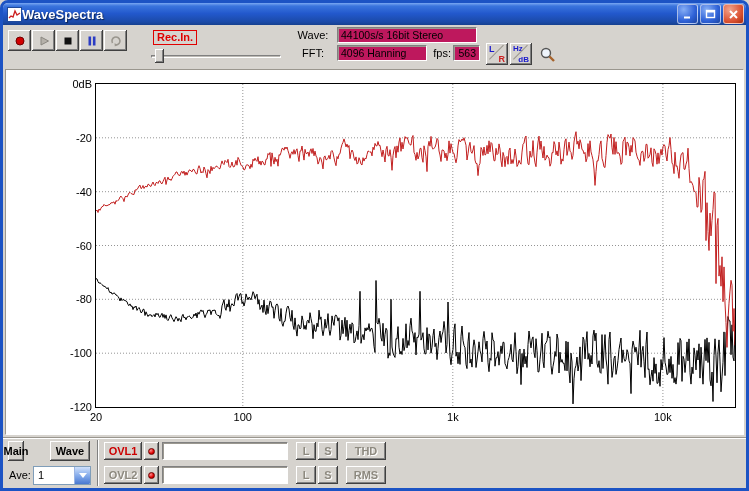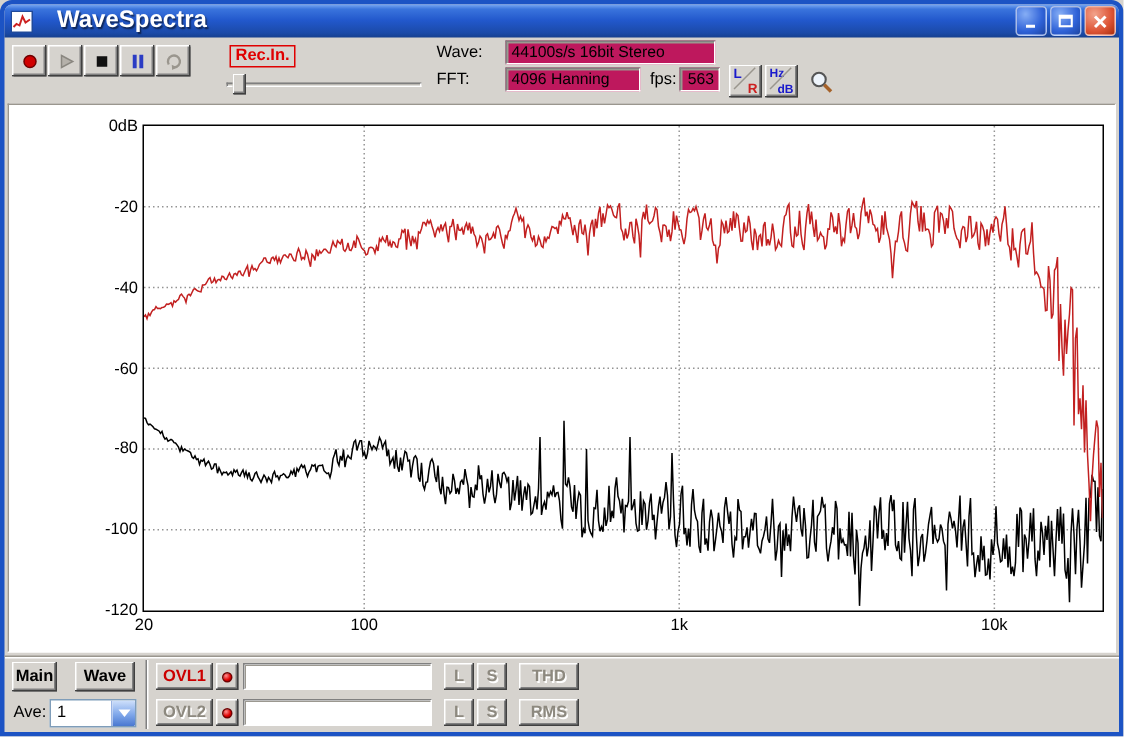--- a/index.html
+++ b/index.html
@@ -3,34 +3,34 @@
 <meta charset="utf-8">
 <style>
   *{margin:0;padding:0;box-sizing:border-box;}
   html,body{width:749px;height:491px;overflow:hidden;}
   body{font-family:"Liberation Sans",sans-serif;background:#d6d3ce;}
   .window{position:relative;width:749px;height:491px;background:#d6d3ce;border:3px solid #1c53c4;border-radius:8px 8px 0 0;}
   
   .titlebar{position:absolute;left:0;top:0;width:743px;height:22px;border-radius:5px 5px 0 0;
     background:linear-gradient(180deg,#79a7f2 0%,#3a74dd 14%,#2258cc 48%,#1b4aa8 86%,#16408f 100%);
     display:flex;align-items:center;padding:0 2px 0 4px;}
-  .title{color:#fff;font-weight:700;font-size:16px;flex:1;margin-left:16px;text-shadow:1px 1px 1px rgba(0,0,0,.55);}
+  .title{color:#fff;font-weight:700;font-size:13px;flex:1;margin-left:0;text-shadow:1px 1px 1px rgba(0,0,0,.55);}
   .win-btn{width:21px;height:20px;border-radius:3px;margin-left:2px;display:flex;align-items:center;justify-content:center;border:1px solid rgba(255,255,255,.6);}
   .win-btn.blue{background:radial-gradient(circle at 30% 25%,#86aef5,#2f62d8 60%,#1c44a0);}
   .win-btn.close{background:radial-gradient(circle at 30% 25%,#f2a38b,#dd5435 60%,#a82c0c);}
   
   .toolbar{position:absolute;left:0;top:22px;width:743px;height:44px;}
   .bevel{background:#d6d3ce;box-shadow:inset -1px -1px 0 #404040,inset 1px 1px 0 #fff,inset -2px -2px 0 #808080;}
   .tbtn{position:absolute;width:23px;height:21px;top:5px;display:flex;align-items:center;justify-content:center;}
   .flatbtn{position:absolute;display:flex;align-items:center;justify-content:center;background:transparent;}
   .recin{position:absolute;left:150px;top:5px;height:15px;line-height:13px;padding:0 3px;color:#e00000;border:1px solid #e00000;font-size:11px;font-weight:700;}
   .slider{position:absolute;left:148px;top:23px;width:130px;height:16px;}
   .slider .groove{position:absolute;left:0;right:0;top:7px;height:3px;background:#bdbab4;border:1px solid #808080;border-bottom-color:#fff;border-right-color:#fff;}
   .slider .thumb{position:absolute;left:4px;top:1px;width:9px;height:14px;}
-  .tlabel{position:absolute;font-size:11px;color:#000;text-align:left;width:44px;white-space:nowrap;}
+  .tlabel{position:absolute;font-size:11px;color:#000;text-align:center;width:44px;white-space:nowrap;}
   .tbox{position:absolute;height:16px;background:#be185d;border:1px solid;border-color:#808080 #fff #fff #808080;box-shadow:inset 1px 1px 0 #9b9890;font-size:10.5px;padding:1px 3px;white-space:nowrap;color:#000;}
   .sqbtn{position:absolute;width:22px;height:22px;top:18px;}
   .sqbtn .cornTL{position:absolute;left:3px;top:1px;font-size:9px;font-weight:700;color:#1a1acc;}
   .sqbtn .cornBR{position:absolute;right:3px;bottom:1px;font-size:9px;font-weight:700;}
   .sqbtn .diag{position:absolute;left:3px;top:16px;width:20px;height:1px;background:#9a968e;transform:rotate(-45deg);transform-origin:left top;}
   
   #chart-panel{position:absolute;left:2px;top:66px;width:739px;height:366px;background:#fff;border:1px solid;border-color:#9a968e #fff #fff #9a968e;}
   .plot-frame{position:absolute;left:89px;top:13px;width:641px;height:325px;border:1px solid #000;background:#fff;}
   .ytick{position:absolute;left:38px;width:48px;text-align:right;font-size:11px;color:#000;}
   .xtick{position:absolute;top:341px;width:40px;text-align:center;font-size:11px;color:#000;}
@@ -181,21 +181,21 @@
       <div class="ytick" style="top: 223.333px;">-80</div>
       <div class="ytick" style="top: 277.167px;">-100</div>
       <div class="ytick" style="top: 331px;">-120</div>
       <div class="xtick" style="left: 70px;">20</div>
       <div class="xtick" style="left: 216.807px;">100</div>
       <div class="xtick" style="left: 426.84px;">1k</div>
       <div class="xtick" style="left: 636.873px;">10k</div>
     </div>
 
   <div id="bottom-panel">
-    <div class="bbtn bevel" style="left:5px;top:3px;width:30px;">Main</div>
+    <div class="bbtn bevel" style="left:5px;top:3px;width:16px;">Main</div>
     <div class="bbtn bevel" style="left:47px;top:3px;width:40px;">Wave</div>
     <div class="sep"></div>
 
     <div class="bbtn small bevel red-text" style="left:101px;top:4px;width:38px;">OVL1</div>
     <div class="ledbox bevel" style="left:141px;top:4px;">
         <span class="led"></span>
       </div>
     <div class="field" style="left:159px;top:4px;width:126px;"></div>
     <div class="bbtn small bevel disabled" style="left:293px;top:4px;width:20px;">L</div>
     <div class="bbtn small bevel disabled" style="left:315px;top:4px;width:20px;">S</div>

